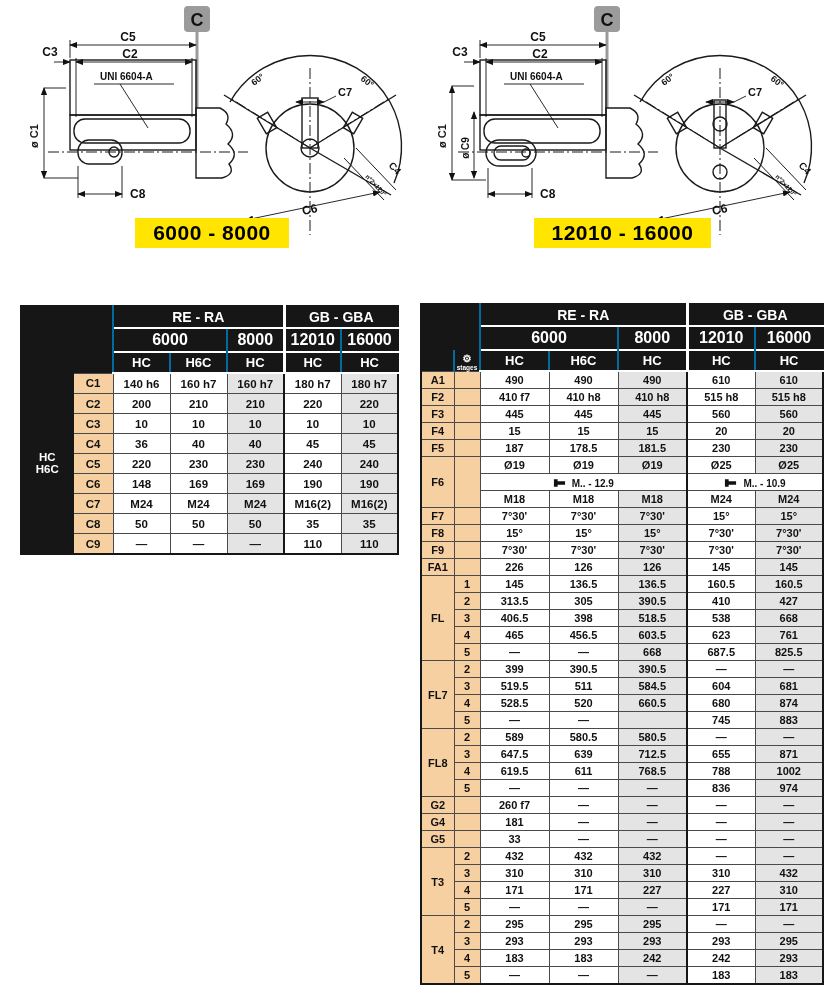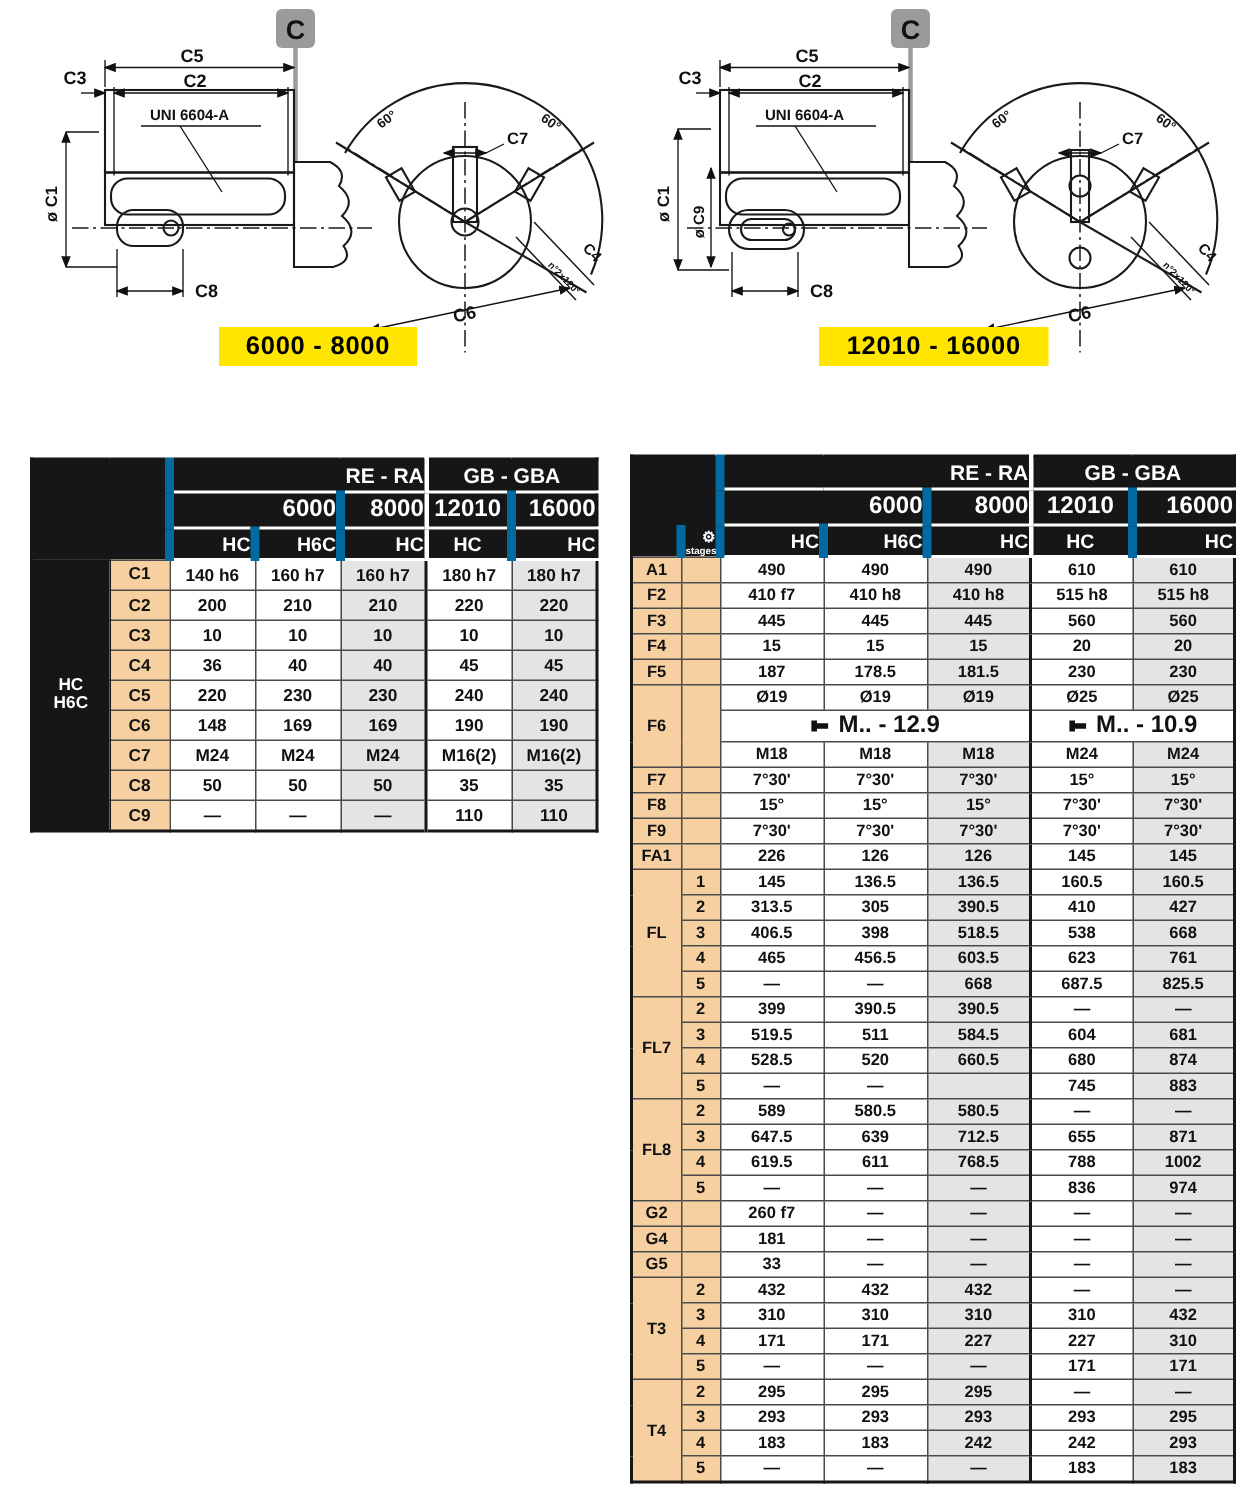--- a/index.html
+++ b/index.html
@@ -8,47 +8,47 @@
     background:#ffffff;font-family:"Liberation Sans",sans-serif;color:#111;
   }
   .dwg{position:absolute;top:0;}
   #dwg-left{left:8px;}
   #dwg-right{left:418px;}
   .caption-wrap{position:absolute;top:218px;text-align:center;}
   #cap-left{left:12px;width:400px;}
   #cap-right{left:420px;width:405px;}
   .caption{
     display:inline-block;background:#ffe500;color:#000;font-weight:bold;
-    font-size:17px;padding:3px 18px;letter-spacing:.5px;text-align:right;
+    font-size:21px;padding:3px 18px;letter-spacing:.5px;text-align:right;
   }
   table{border-collapse:collapse;table-layout:fixed;position:absolute;
         border:2px solid #161616;}
   #left-table{left:20px;top:305px;width:377px;}
   #right-table{left:420px;top:303px;width:402px;}
   th{background:#161616;color:#fff;font-weight:bold;padding:2px 0;border:0;}
   th.grp{font-size:14px;}
   th.size{font-size:16px;border-top:2px solid #fff;}
   th.var{font-size:13px;border-top:2px solid #fff;border-bottom:2px solid #fff;}
-  th.sepS{border-left:6px solid #0369a1;text-align:right;}
+  th.sepS{border-left:2px solid #0369a1;}
   th.sepL{border-left:3px solid #fff;}
   th.corner{background:#161616;}
   th.stages{padding:0;vertical-align:bottom;}
   .gear{display:block;font-size:10px;line-height:10px;color:#fff;}
   .stlbl{display:block;font-size:6.5px;line-height:7px;color:#fff;}
   td{border:1px solid #4a4a4a;text-align:center;vertical-align:middle;
      font-weight:bold;color:#111;background:#fff;}
   #left-table td{font-size:11.5px;height:17px;padding:1px 0;margin-top:16px;}
   #right-table td{font-size:11px;height:14px;padding:1px 0;}
   td.gray{background:#e4e4e4;}
   td.gdiv{border-left:2px solid #161616;}
   td.rlabel{background:#f6d0a0;font-size:11.5px;}
   td.side{background:#161616;color:#fff;border:1px solid #161616;
           font-size:21px;line-height:1.08;}
   td.merged{text-align:center;}
-  td.merged span{vertical-align:middle;font-size:16px;text-align:center;}
+  td.merged span{vertical-align:middle;font-size:10px;text-align:center;}
   svg.bolt{width:13px;height:10px;vertical-align:middle;margin-right:6px;}
   svg text{font-family:"Liberation Sans",sans-serif;font-weight:bold;fill:#111;}
 </style>
 </head>
 <body>
 
 <svg id="dwg-left" class="dwg" width="405" height="265" viewBox="0 0 405 265">
   <defs>
     <marker id="mk1" markerWidth="9" markerHeight="7" refX="8" refY="3.5" orient="auto-start-reverse">
       <path d="M0,0 L9,3.5 L0,7 z" fill="#111"></path>

